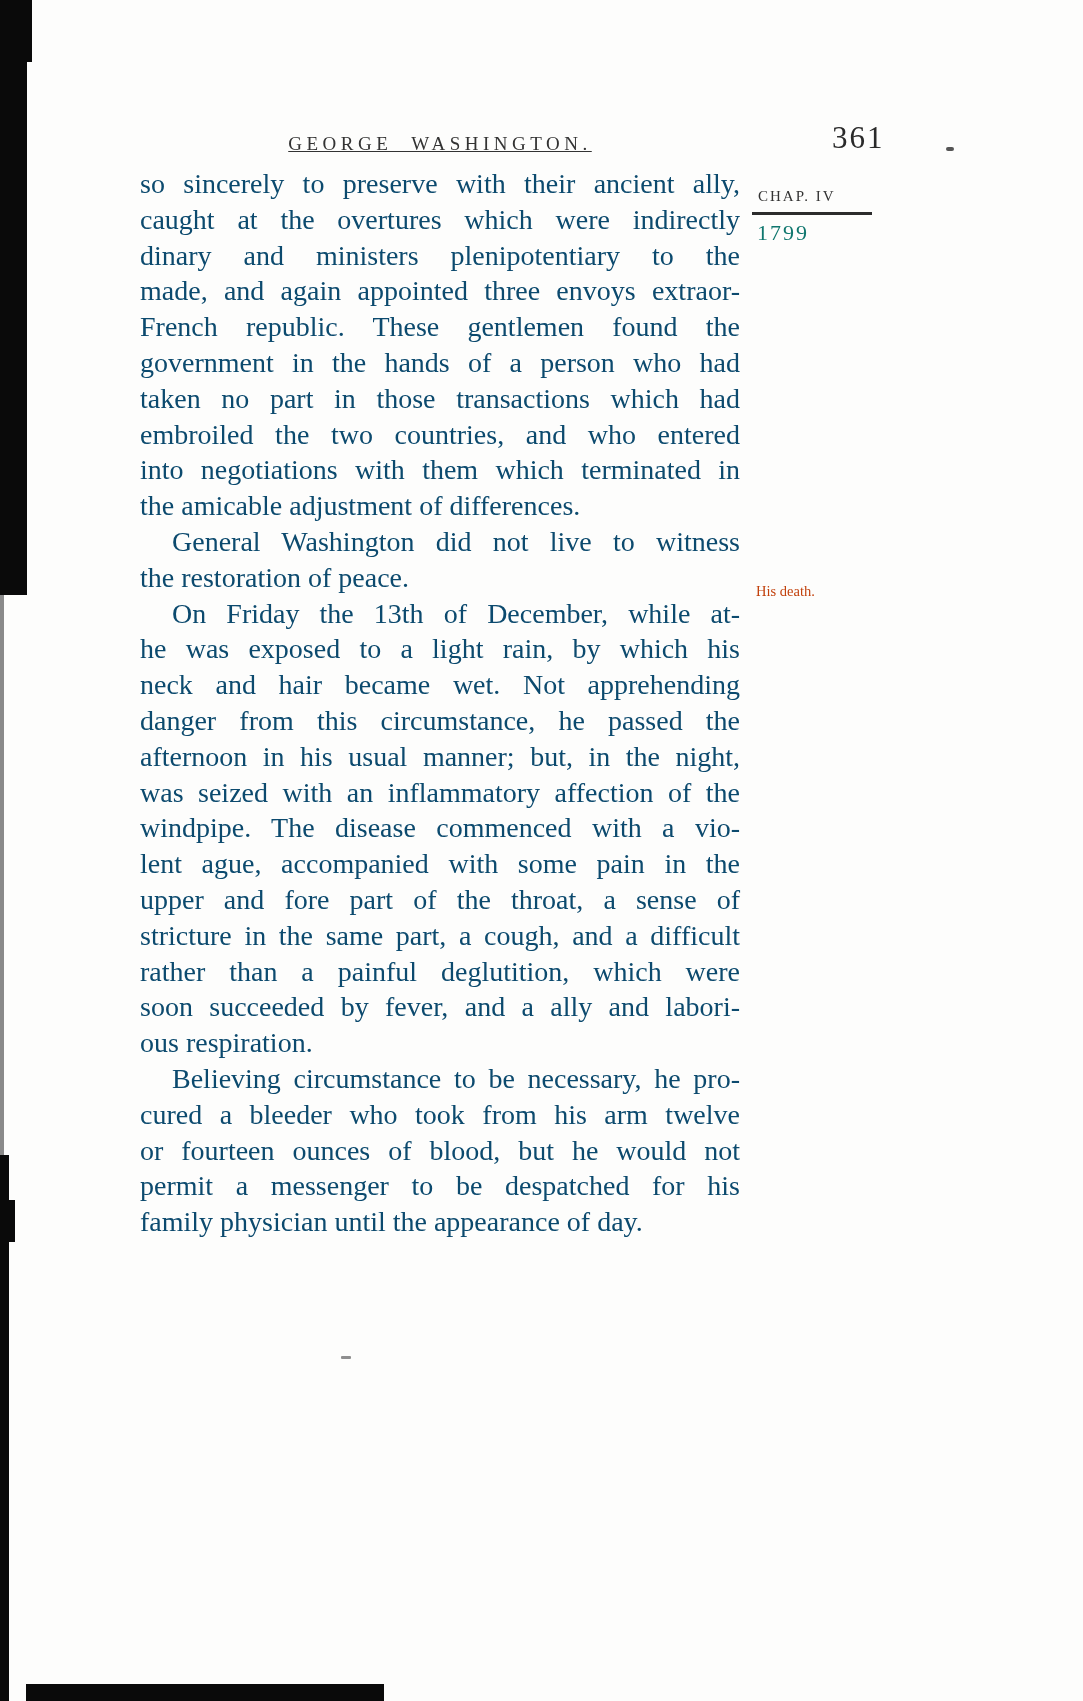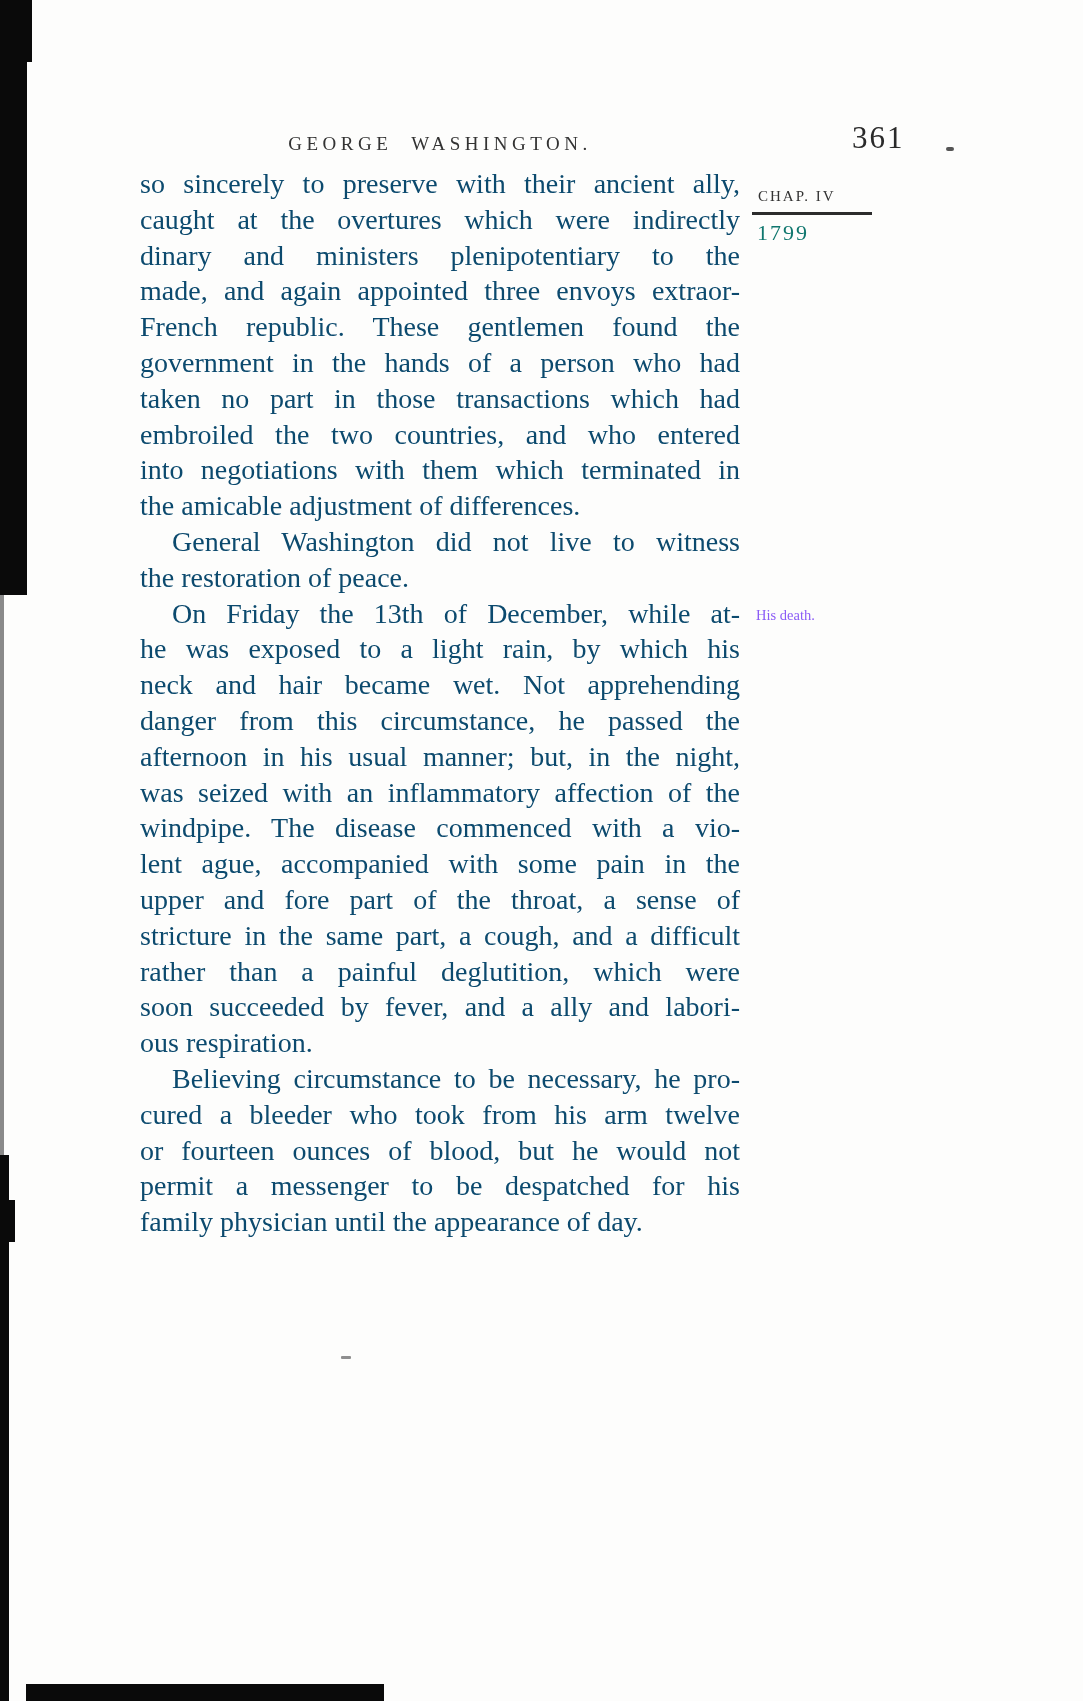--- a/index.html
+++ b/index.html
@@ -21,25 +21,26 @@
   .running-head {
     position: absolute;
     top: 133px;
     left: 140px;
     width: 600px;
     text-align: center;
     font-size: 19px;
     letter-spacing: 4.5px;
     word-spacing: 10px;
     color: #333333;
+    text-decoration: underline;
   }
   .page-number {
     position: absolute;
     top: 120px;
-    left: 852px;
+    left: 832px;
     font-size: 31px;
     letter-spacing: 2px;
     color: #2a2a2a;
   }
   .margin-chapter {
     position: absolute;
     top: 188px;
     left: 758px;
     font-size: 15px;
     letter-spacing: 2px;
@@ -55,24 +56,24 @@
   .margin-year {
     position: absolute;
     top: 220px;
     left: 757px;
     font-size: 22px;
     letter-spacing: 2px;
     color: #0f766e;
   }
   .margin-death {
     position: absolute;
-    top: 607px;
+    top: 583px;
     left: 756px;
     font-size: 14.5px;
-    color: #8b5cf6;
+    color: #c2410c;
   }
   .text-block {
     position: absolute;
     top: 166px;
     left: 140px;
     width: 600px;
     font-size: 28px;
     color: #0c4a6e;
   }
   .para { margin: 0; }

